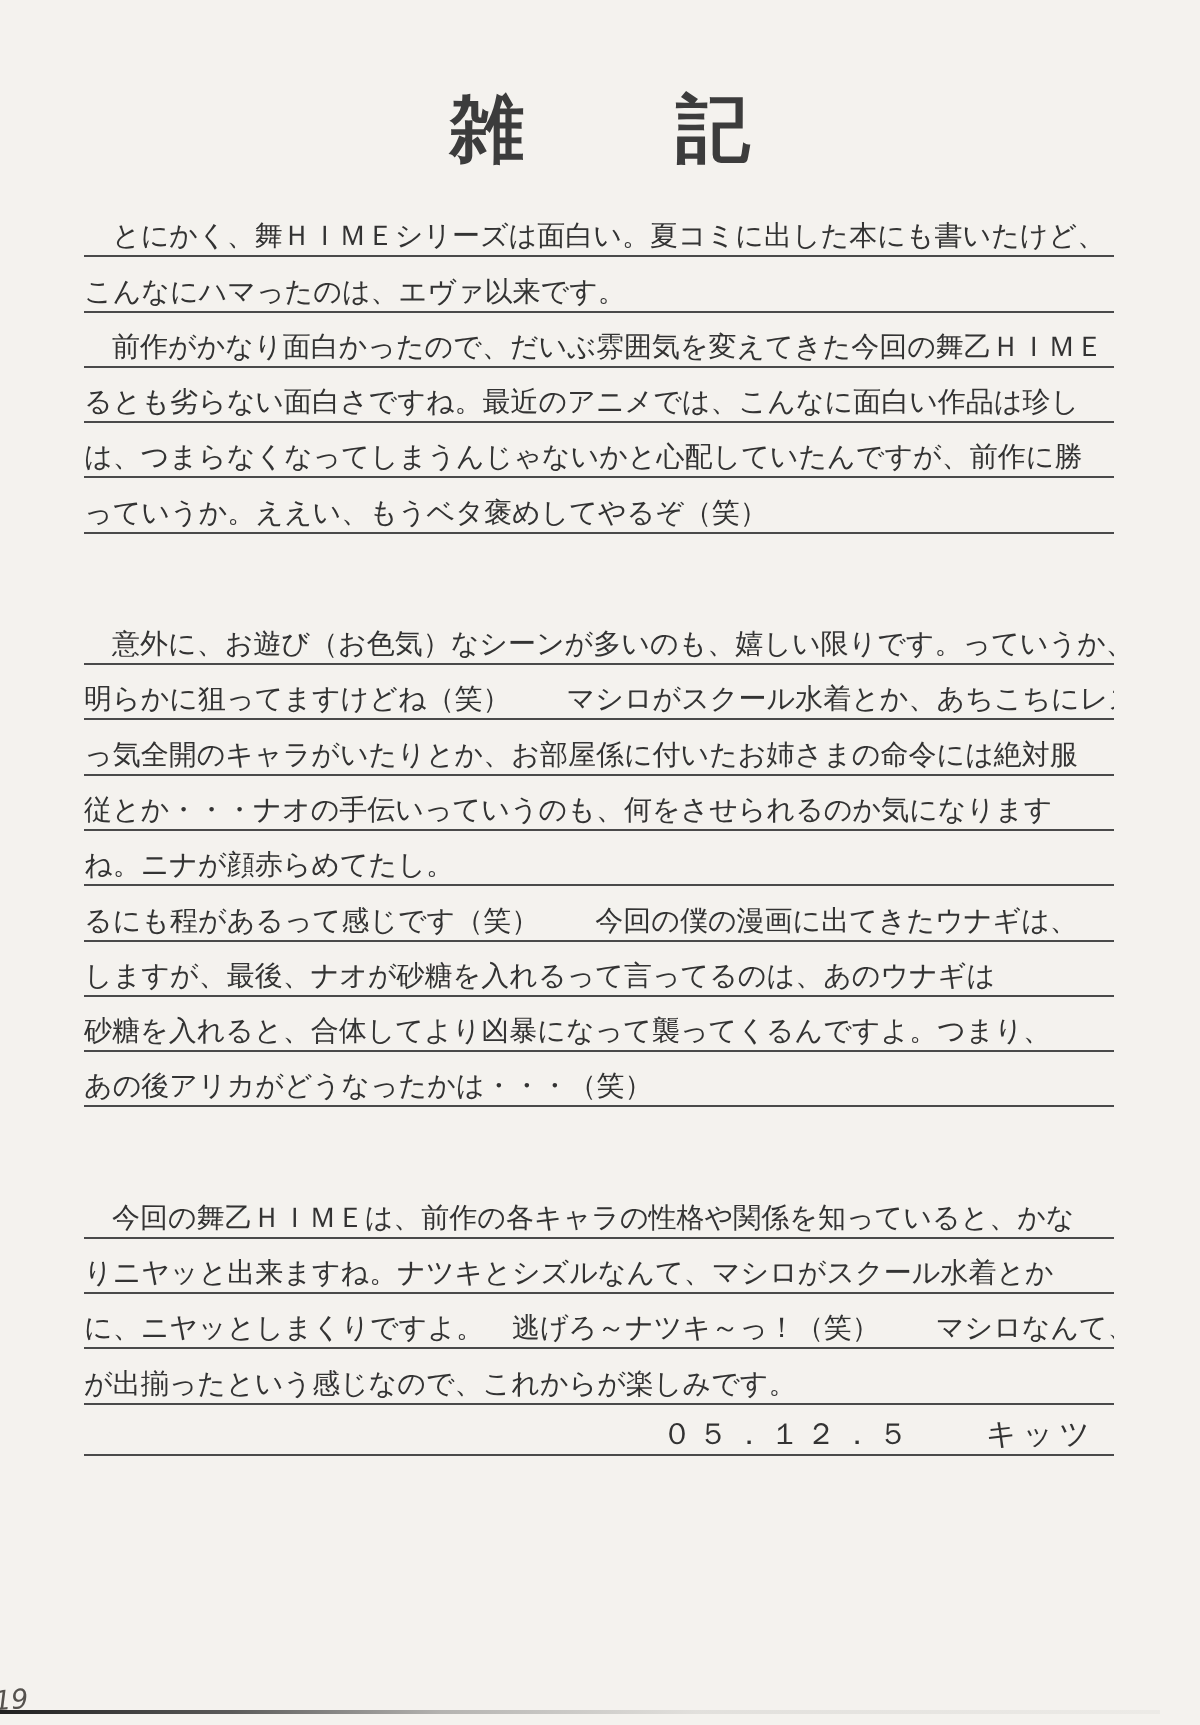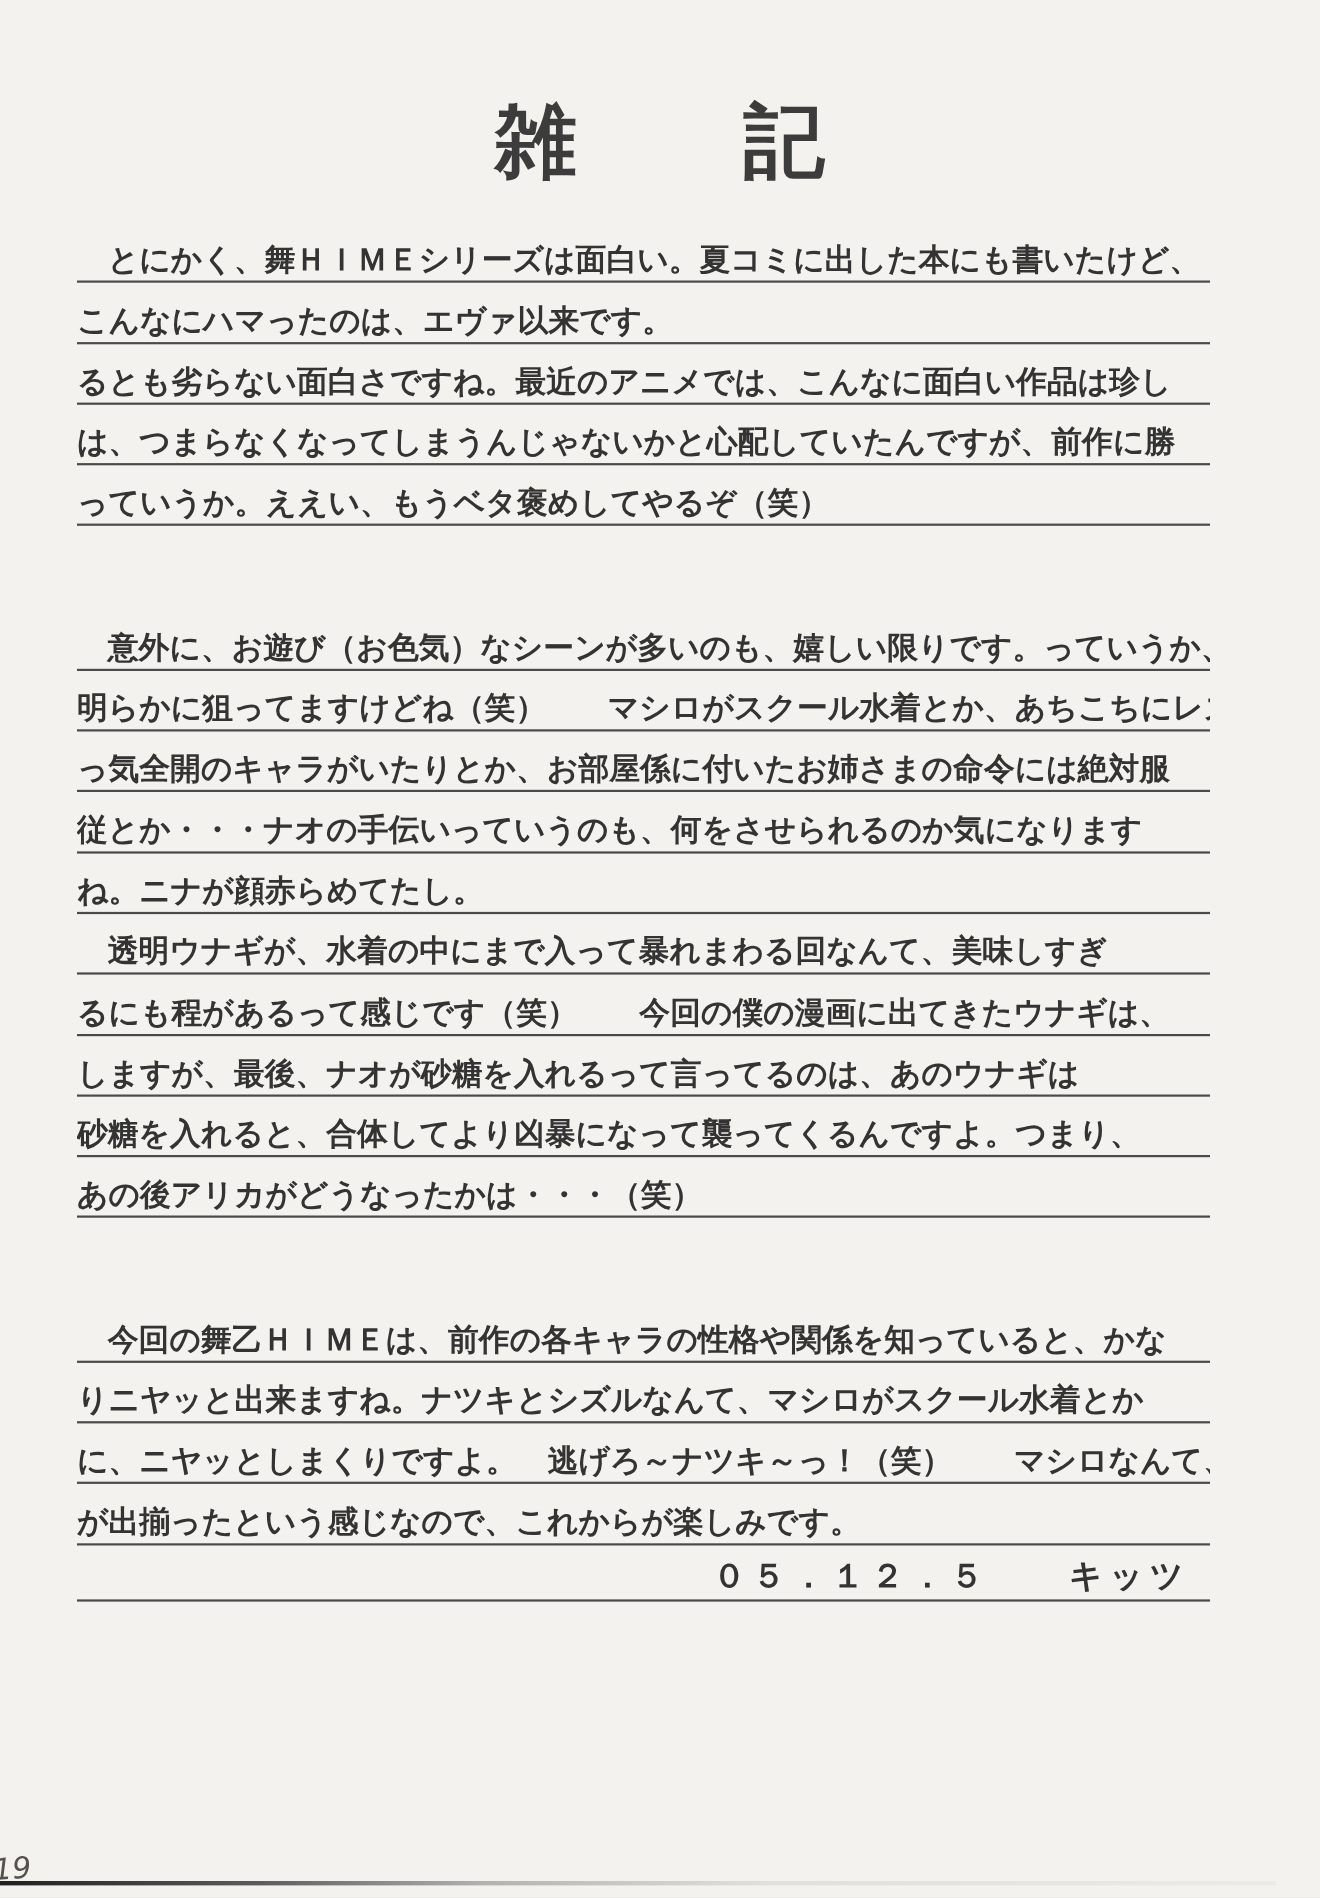--- a/index.html
+++ b/index.html
@@ -27,24 +27,23 @@
     align-items: flex-start;
     gap: 152px;
     font-size: 74px;
     font-weight: 600;
     color: #3c3c3c;
     letter-spacing: 0;
   }
   
   .body-block {
     position: absolute;
-    left: 70px;
+    left: 84px;
     top: 202px;
     width: 1030px;
-    font-weight: bold;
   }
   .line {
     box-sizing: border-box;
     height: 55.3px;
     border-bottom: 2px solid #4a4a4a;
     display: flex;
     align-items: flex-end;
     padding-bottom: 5px;
     font-size: 28px;
     line-height: 1;
@@ -94,32 +93,32 @@
 <div class="page">
 
   <div class="title-row">
     <span>雑</span>
     <span>記</span>
   </div>
 
   <div class="body-block">
     <div class="line">　とにかく、舞ＨＩＭＥシリーズは面白い。夏コミに出した本にも書いたけど、</div>
     <div class="line">こんなにハマったのは、エヴァ以来です。</div>
+    <div class="line">　前作がかなり面白かったので、だいぶ雰囲気を変えてきた今回の舞乙ＨＩＭＥ</div>
     <div class="line">るとも劣らない面白さですね。最近のアニメでは、こんなに面白い作品は珍し</div>
     <div class="line">は、つまらなくなってしまうんじゃないかと心配していたんですが、前作に勝</div>
     <div class="line">っていうか。ええい、もうベタ褒めしてやるぞ（笑）</div>
 
     <div class="spacer"></div>
 
     <div class="line">　意外に、お遊び（お色気）なシーンが多いのも、嬉しい限りです。っていうか、</div>
     <div class="line">明らかに狙ってますけどね（笑）　　マシロがスクール水着とか、あちこちにレズ</div>
     <div class="line">っ気全開のキャラがいたりとか、お部屋係に付いたお姉さまの命令には絶対服</div>
     <div class="line">従とか・・・ナオの手伝いっていうのも、何をさせられるのか気になります</div>
     <div class="line">ね。ニナが顔赤らめてたし。</div>
-    <div class="line">　透明ウナギが、水着の中にまで入って暴れまわる回なんて、美味しすぎ</div>
     <div class="line">るにも程があるって感じです（笑）　　今回の僕の漫画に出てきたウナギは、</div>
     <div class="line">しますが、最後、ナオが砂糖を入れるって言ってるのは、あのウナギは</div>
     <div class="line">砂糖を入れると、合体してより凶暴になって襲ってくるんですよ。つまり、</div>
     <div class="line">あの後アリカがどうなったかは・・・（笑）</div>
 
     <div class="spacer"></div>
 
     <div class="line">　今回の舞乙ＨＩＭＥは、前作の各キャラの性格や関係を知っていると、かな</div>
     <div class="line">りニヤッと出来ますね。ナツキとシズルなんて、マシロがスクール水着とか</div>
     <div class="line">に、ニヤッとしまくりですよ。　逃げろ～ナツキ～っ！（笑）　　マシロなんて、</div>

